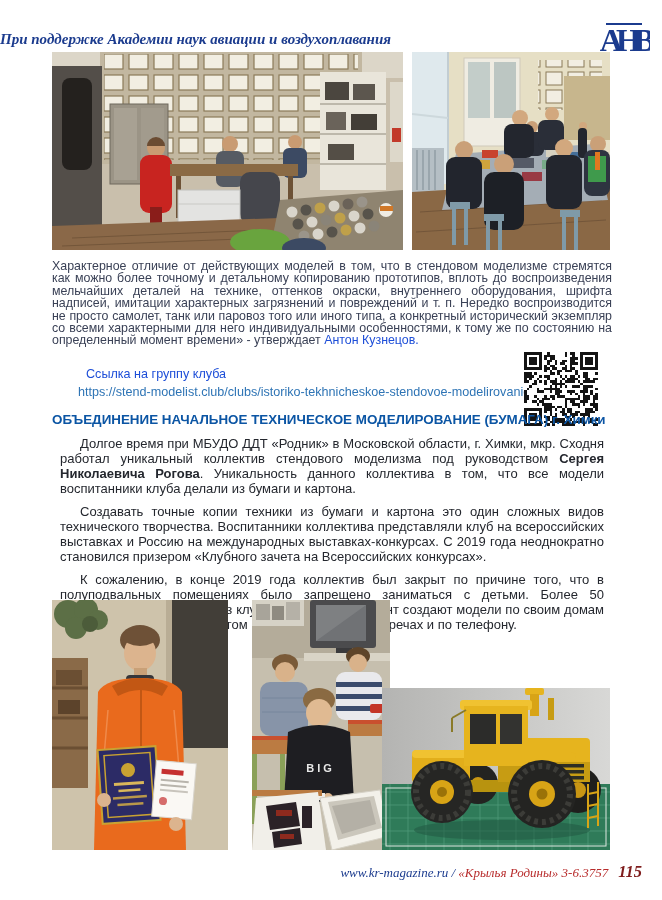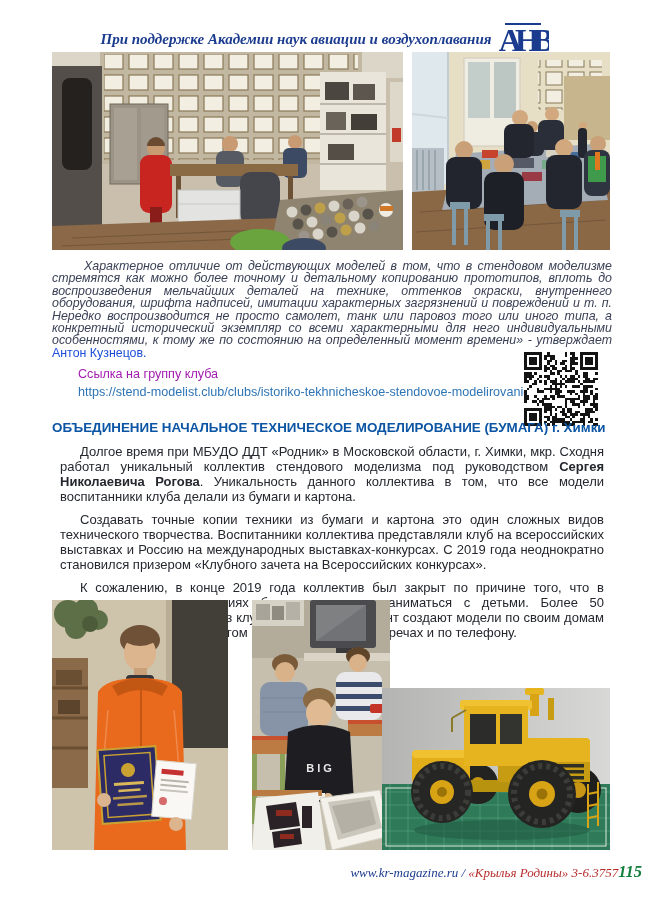--- a/index.html
+++ b/index.html
@@ -1,50 +1,50 @@
 <!DOCTYPE html>
 <html lang="ru"><head>
 <meta charset="utf-8">
 <style>
   html,body{margin:0;padding:0;background:#ffffff;}
   .page{position:relative;width:662px;height:900px;background:#ffffff;overflow:hidden;
         font-family:"Liberation Sans",sans-serif;}
   
   .hdr{position:absolute;top:18px;left:0;right:12px;height:42px;display:flex;
-       justify-content:center;align-items:center;gap:6px;}
+       justify-content:space-between;align-items:center;gap:6px;}
   .hdr .support{font-family:"Liberation Serif",serif;font-style:italic;font-weight:bold;
        font-size:15px;color:#1b3b8e;}
   .hdr .logo{width:52px;height:42px;display:block;}
   
   .photo{position:absolute;overflow:hidden;}
   .photo svg{display:block;width:100%;height:100%;}
   .ph1{left:52px;top:52px;width:351px;height:198px;}
   .ph2{left:412px;top:52px;width:198px;height:198px;}
   .ph3{left:52px;top:600px;width:176px;height:250px;}
   .ph4{left:252px;top:600px;width:138px;height:250px;}
   .ph5{left:382px;top:688px;width:228px;height:162px;}
   
   .intro{position:absolute;left:52px;top:260px;width:560px;font-size:12.4px;line-height:12.4px;
          color:#3a4156;text-align:justify;}
-  .intro .q{font-style:italic;margin-left:32px;}
+  .intro .q{}
   .intro .attr{font-style:normal;color:#1d4ed8;}
-  .linklabel{position:absolute;left:78px;top:367px;font-size:12.6px;color:#a21caf;}
+  .linklabel{position:absolute;left:86px;top:367px;font-size:12.6px;color:#1d4ed8;}
   .linkurl{position:absolute;left:78px;top:385px;font-size:12.6px;color:#2e74b5;text-decoration:none;}
   .qr{position:absolute;left:524px;top:352px;width:74px;height:74px;}
   .qr svg{display:block;width:100%;height:100%;}
   
   .article{position:absolute;left:52px;top:412px;width:560px;}
-  .article h2{margin:8px 0 4px 0;font-size:13.4px;font-weight:bold;color:#0b55a4;line-height:16px;}
+  .article h2{margin:0 0 4px 0;font-size:13.4px;font-weight:bold;color:#0b55a4;line-height:16px;}
   .article p{margin:8px;font-size:13px;line-height:15px;color:#24272e;text-align:justify;text-indent:20px;}
   .article b{font-weight:bold;}
   
   .footer{position:absolute;top:862px;right:20px;white-space:pre;
           font-family:"Liberation Serif",serif;font-style:italic;font-size:13px;color:#1b3b8e;}
   .footer .red{color:#b82c2c;}
-  .footer .pagenum{font-weight:bold;font-size:16.5px;color:#15803d;}
+  .footer .pagenum{font-weight:bold;font-size:16.5px;margin-left:10px;color:#7f1d1d;}
 </style>
 </head>
 <body>
 
 <div class="page">
 
   <div class="hdr">
     <span class="support">При поддержке Академии наук авиации и воздухоплавания</span>
     <svg class="logo" viewBox="0 0 52 42">
       <text x="26" y="33" text-anchor="middle" font-family="Liberation Serif, serif" font-weight="bold" font-size="32" fill="#1b3b8e" letter-spacing="-7">АНВ</text>

